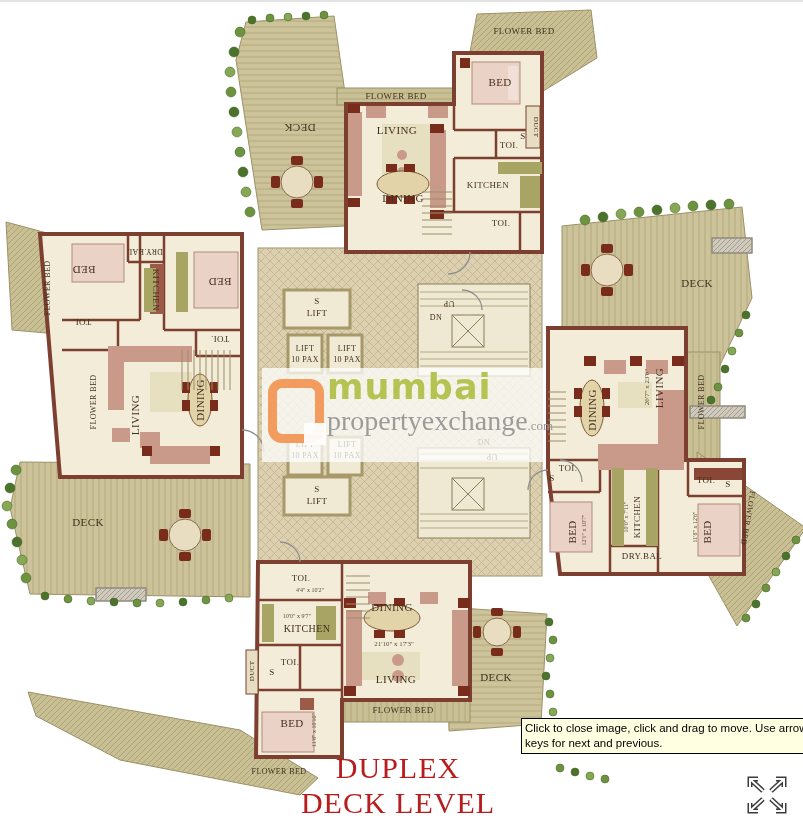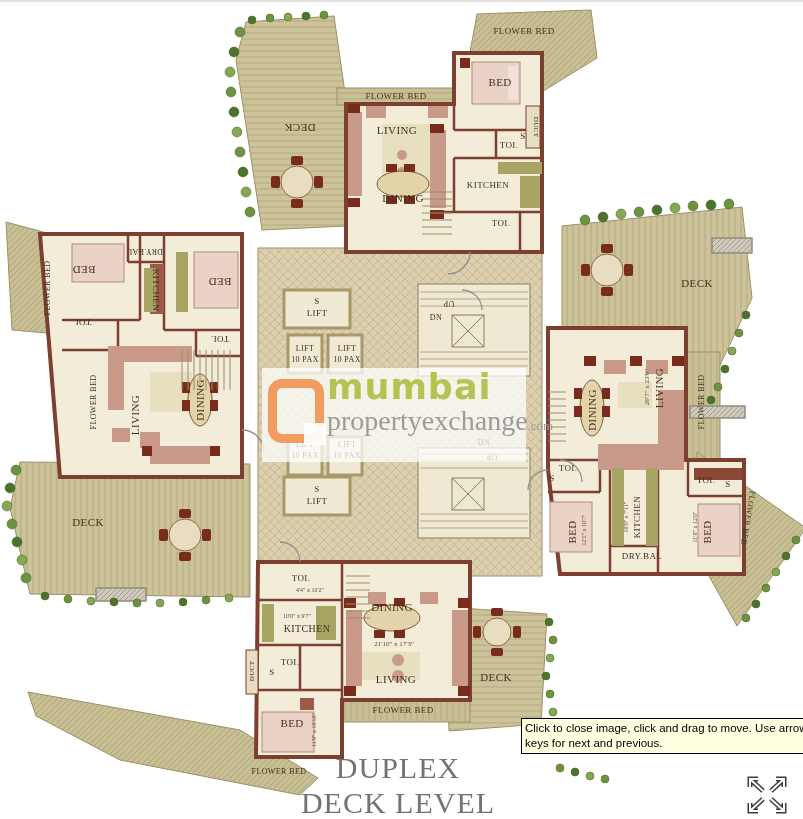--- a/index.html
+++ b/index.html
@@ -4,32 +4,32 @@
 <style>
   html,body{margin:0;padding:0;background:#fff;}
   .stage{position:relative;width:803px;height:819px;background:#ffffff;overflow:hidden;
          font-family:"Liberation Serif",serif;}
   .topline{position:absolute;left:0;top:0;width:803px;height:2px;background:#e3e3e3;}
   svg.plan{position:absolute;left:0;top:0;z-index:1;}
   .labels{position:absolute;left:0;top:0;width:803px;height:819px;z-index:4;pointer-events:none;}
   .rlabel{position:absolute;color:#42301d;letter-spacing:.4px;white-space:nowrap;
           font-family:"Liberation Serif",serif;}
   .rlabel.dim{color:#5d4c36;letter-spacing:0;}
-  .watermark{position:absolute;left:262px;top:368px;width:264px;height:94px;z-index:5;
+  .watermark{position:absolute;left:262px;top:368px;width:284px;height:94px;z-index:5;
              background:rgba(255,255,255,.74);}
   .wm-logo{position:absolute;left:6px;top:11px;width:38px;height:46px;
            border:9px solid #f29350;border-radius:14px;opacity:.9;}
   .wm-notch{position:absolute;right:-11px;bottom:-11px;width:22px;height:22px;background:rgba(255,255,255,.95);}
   .wm-mumbai{position:absolute;left:65px;top:0px;font-family:"DejaVu Sans",sans-serif;
              font-weight:bold;font-size:35px;line-height:38px;color:#b5c353;letter-spacing:1px;}
   .wm-pe{position:absolute;left:65px;top:38px;font-family:Liberation Serif, serif;
          font-size:28px;line-height:30px;color:#9b9b9b;letter-spacing:0px;}
   .wm-tld{font-size:13px;color:#9b9b9b;}
   .title{position:absolute;left:248px;top:750px;width:300px;text-align:center;z-index:3;
-         font-family:"Liberation Serif",serif;color:#737373;font-size:30px;line-height:35px;letter-spacing:1px;}
+         font-family:"Liberation Serif",serif;color:#b91c1c;font-size:30px;line-height:35px;letter-spacing:1px;}
   .tooltip{position:absolute;left:521px;top:718px;width:302px;z-index:10;
            background:#ffffe1;border:1px solid #000;padding:2px 3px;
            font-family:"Liberation Sans",sans-serif;font-size:11.5px;line-height:15px;color:#000;}
   .move-icon{position:absolute;left:738px;top:772px;z-index:10;}
 </style>
 </head>
 <body>
 
 <div class="stage">
   <div class="topline"></div>

